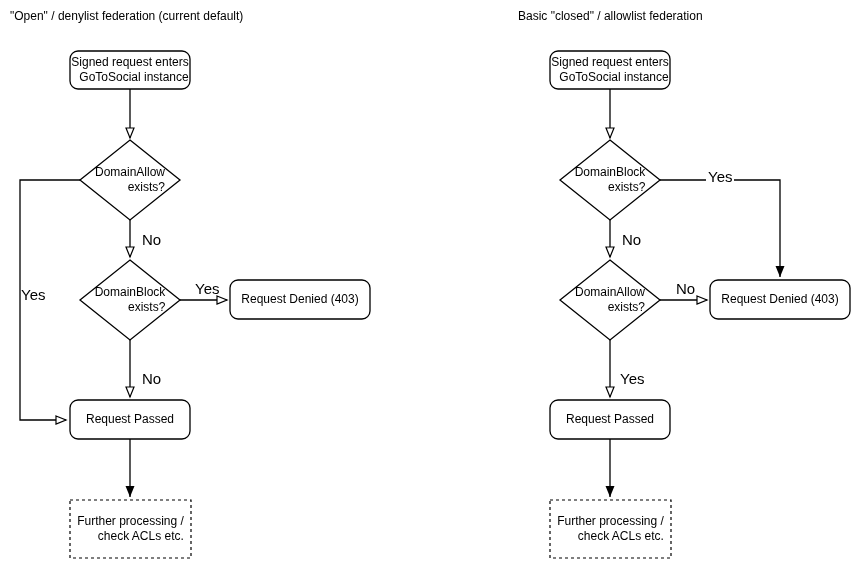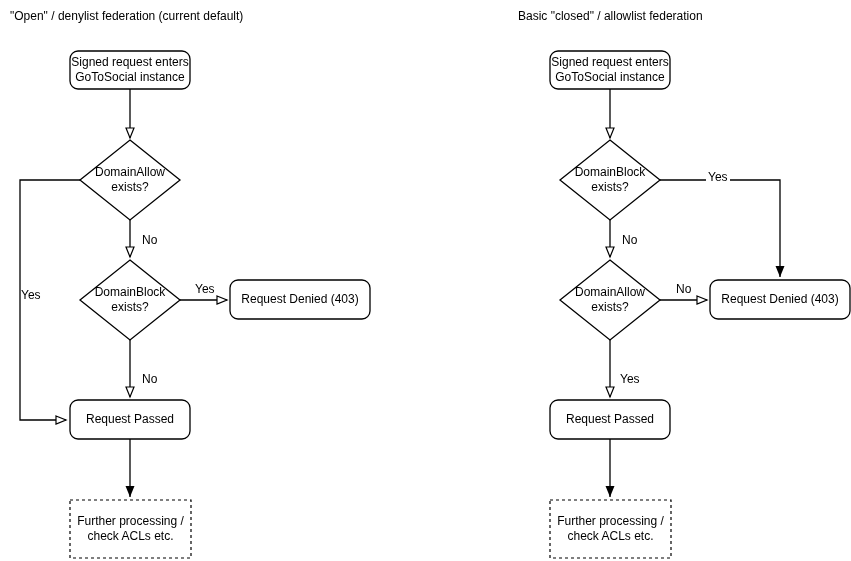--- a/index.html
+++ b/index.html
@@ -39,30 +39,30 @@
     font-size: 12px;
     line-height: 15px;
     color: #000000;
     white-space: pre;
   }
   .node-text {
     position: absolute;
     display: flex;
     align-items: center;
     justify-content: center;
-    text-align: center;
+    text-align: right;
     font-size: 12px;
     line-height: 15px;
     color: #000000;
     white-space: pre-line;
     pointer-events: none;
   }
   .edge-label {
     position: absolute;
-    font-size: 12px;
+    font-size: 15px;
     line-height: 14px;
     color: #000000;
     white-space: pre;
   }
   .edge-label.on-line {
     background: #ffffff;
     padding: 0 2px;
   }
 </style>
 </head>

